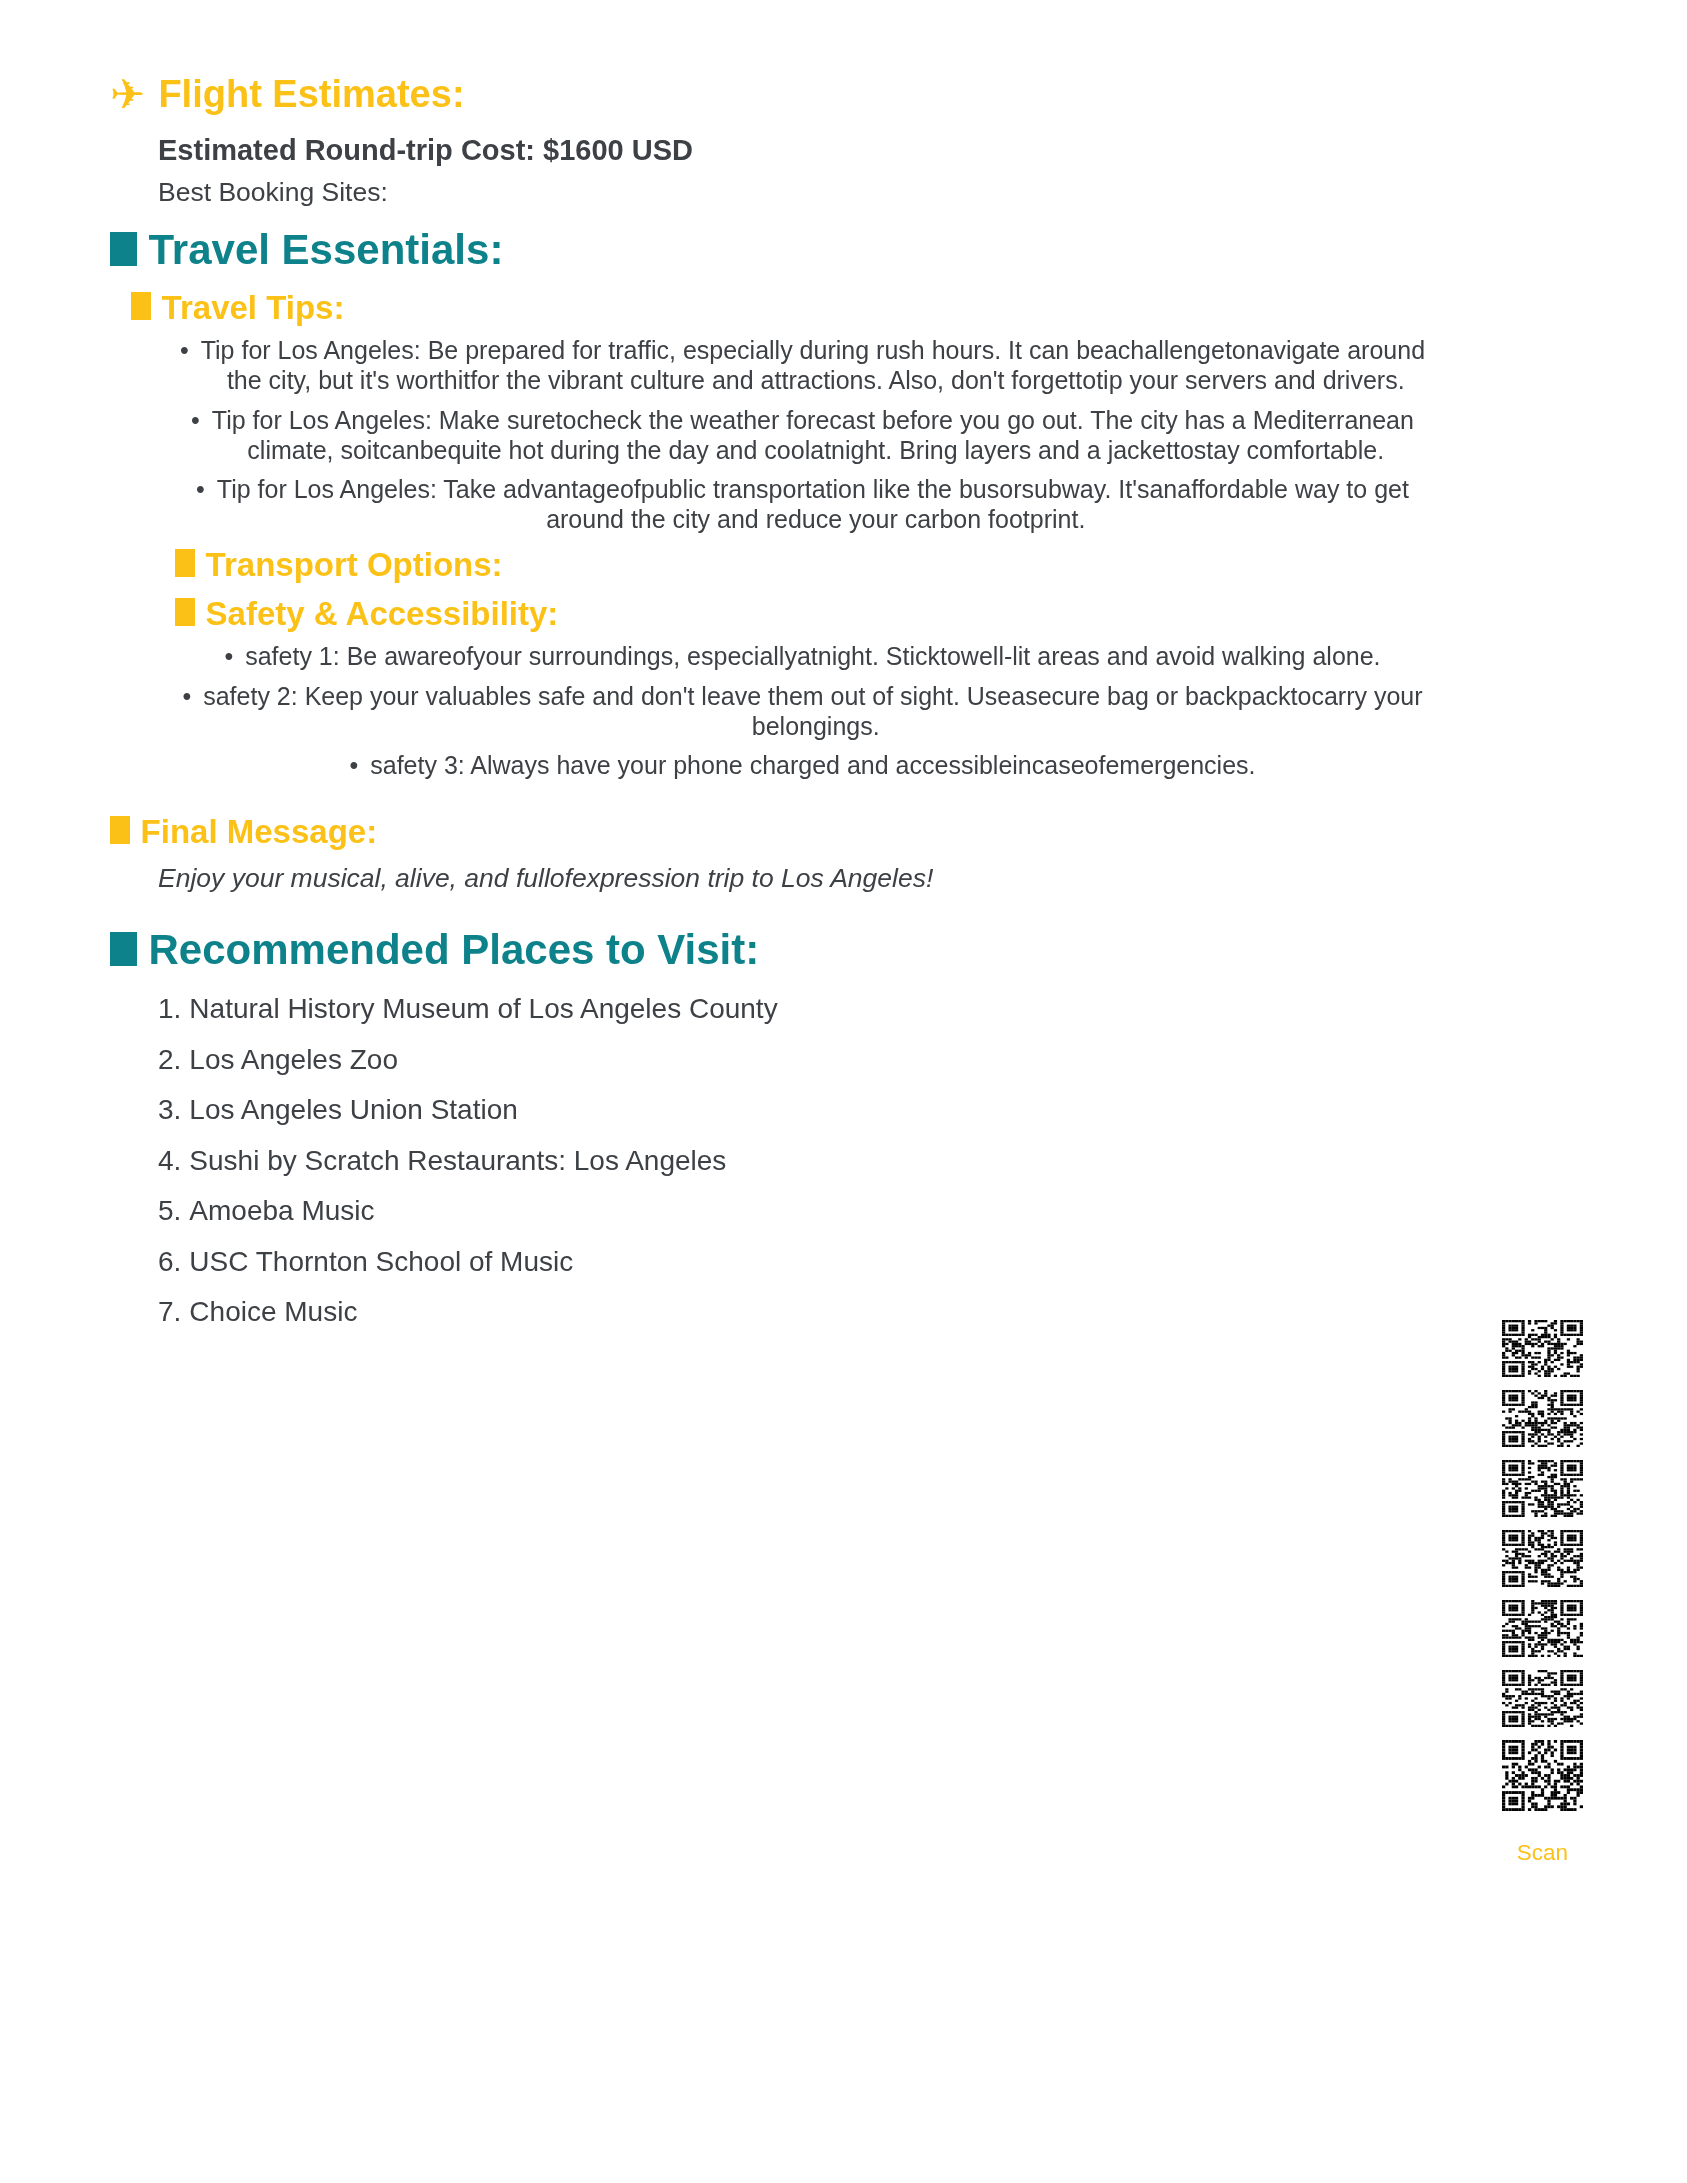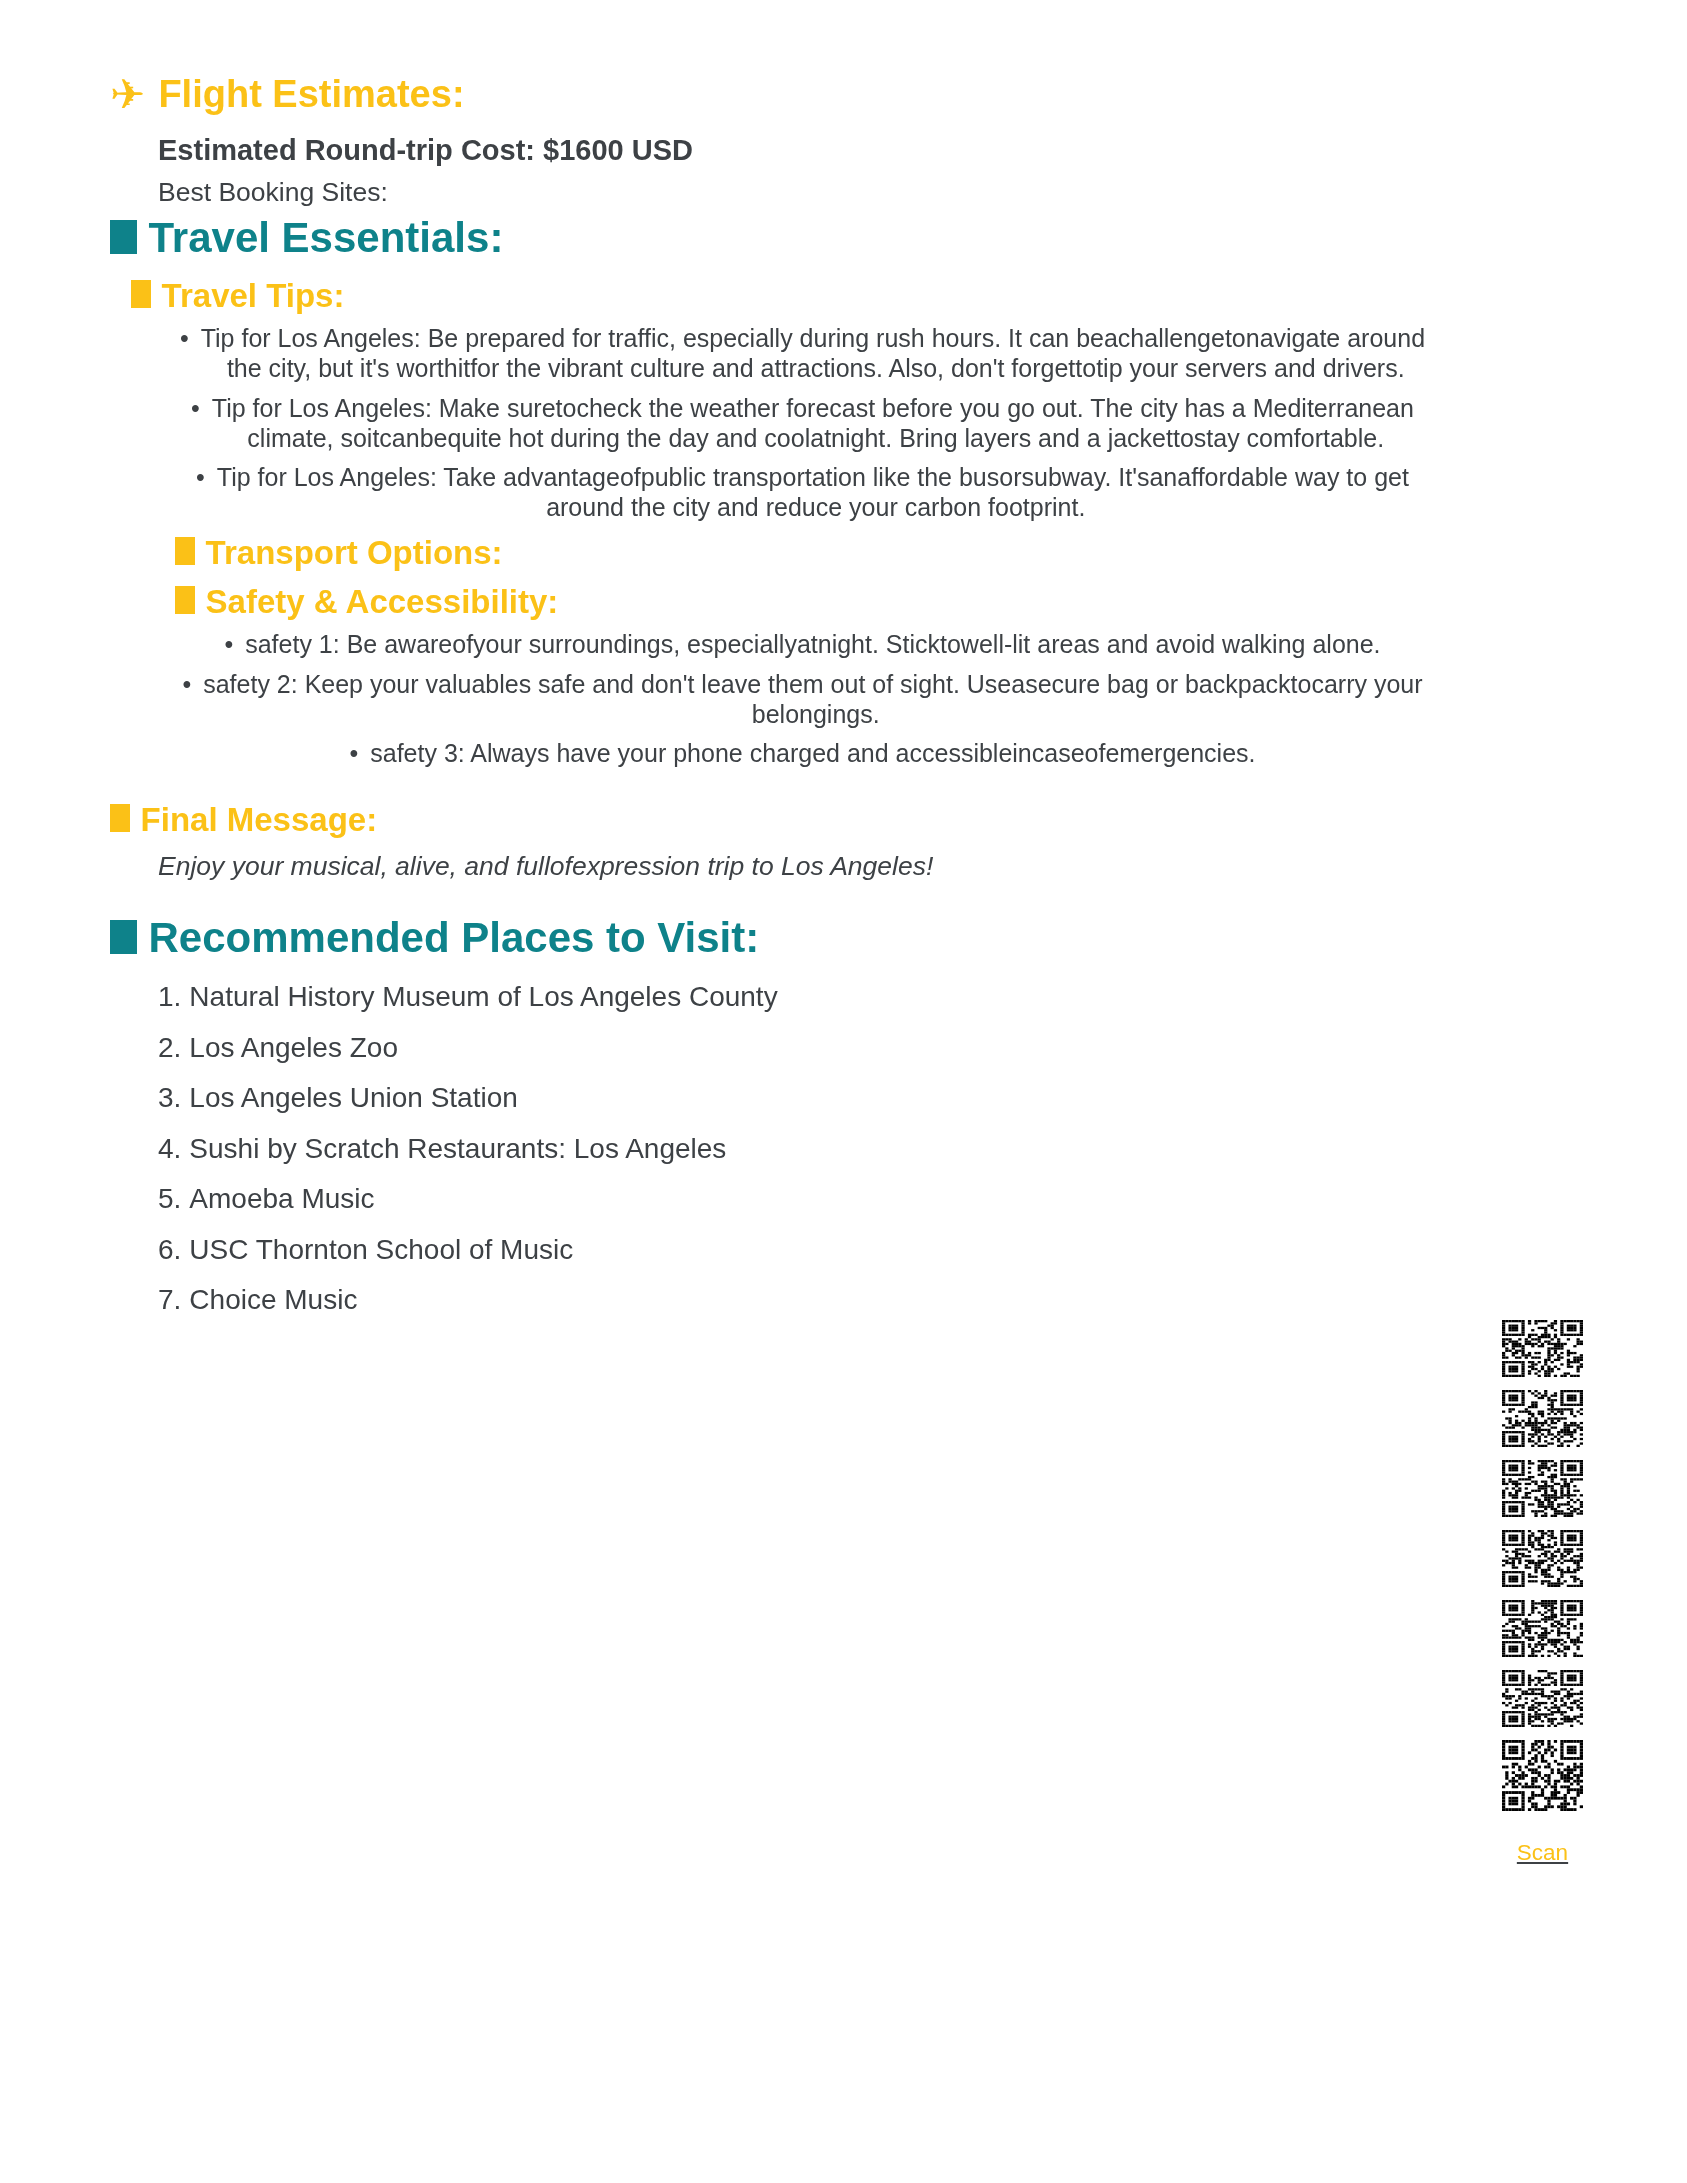--- a/index.html
+++ b/index.html
@@ -45,21 +45,21 @@
   
   .cost { font-size: 29px; font-weight: bold; line-height: 33px; margin: 18.5px 0 0 48px; }
   .booking-label { font-size: 26.5px; line-height: 30px; margin: 10.6px 0 0 48px; }
   ul.plain { list-style: none; margin: 0; padding: 0; }
   ul.booking { margin-left: 75px; }
   ul.booking li { font-size: 26.5px; line-height: 30px; }
   ul.booking li::before { content: "\2022"; margin-right: 10.6px; }
   .flight-tip { font-style: italic; font-size: 26.5px; line-height: 30px; margin: 2.6px 0 0 48px; }
 
   
-  .sec-essentials { margin-top: 8px; }
+  .sec-essentials { margin-top: 20px; }
   .h3-tips { margin-top: 16px; }
   ul.body-list { margin: 9.3px 0 0 64px; width: 1257px; text-align: center; }
   ul.body-list li {
     font-size: 25px; line-height: 30px;
     padding-left: 26.5px; text-indent: -26.5px;
   }
   ul.body-list li::before { content: "\2022"; margin-right: 12px; }
   ul.body-list li + li { margin-top: 9.3px; }
   .h3-transport, .h3-safety { margin-top: 12px; padding-left: 44px; }
 
@@ -69,21 +69,21 @@
 
   
   .h2-places { margin-top: 34px; }
   ol.places { list-style: none; margin: 20px 0 0 48px; padding: 0; }
   ol.places li { font-size: 28px; line-height: 32px; margin-bottom: 18.5px; }
   ol.places li .num { margin-right: 8px; }
 
   
   .qr-column {
     position: absolute; left: 1502px; top: 1320px;
-    width: 81px; display: flex; flex-direction: column; gap: 13px; text-decoration: underline;
+    width: 81px; display: flex; flex-direction: column; gap: 13px;
   }
   .qr-code { width: 81px; height: 57px; }
   .qr-code.tall { height: 71px; }
   .qr-code svg { display: block; width: 100%; height: 100%; }
   .scan-label {
     color: var(--yellow); font-size: 22.5px; line-height: 25px;
     margin-top: 16px; text-align: center;
   }
 
   :root { --yellow: #FBC117; --teal: #0E828A; }

